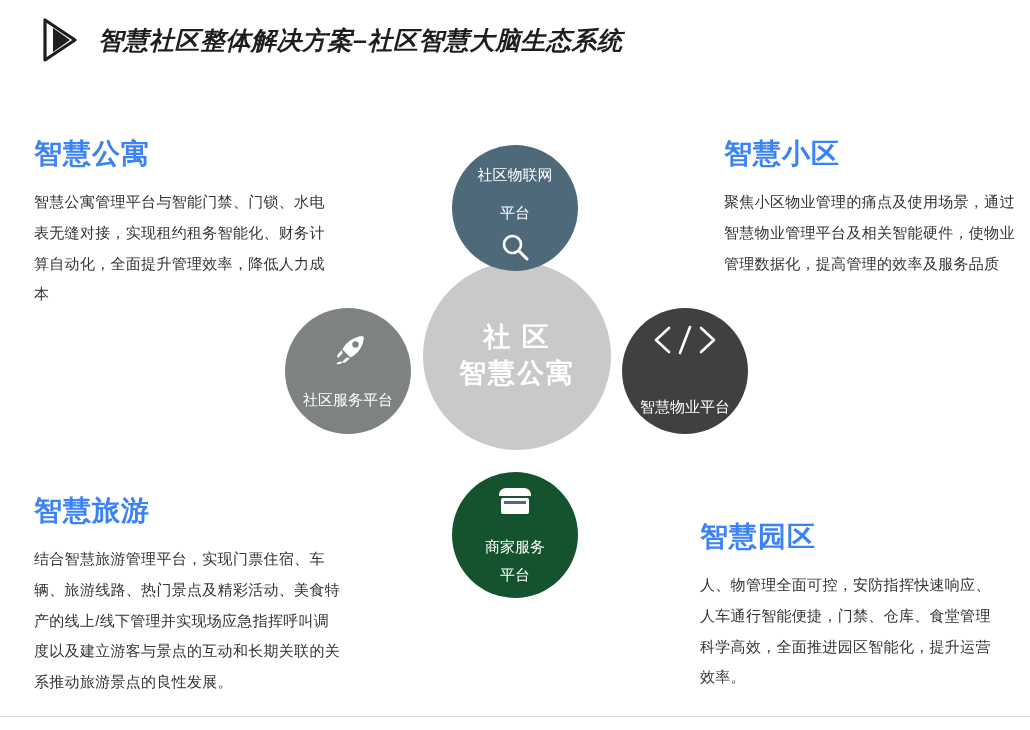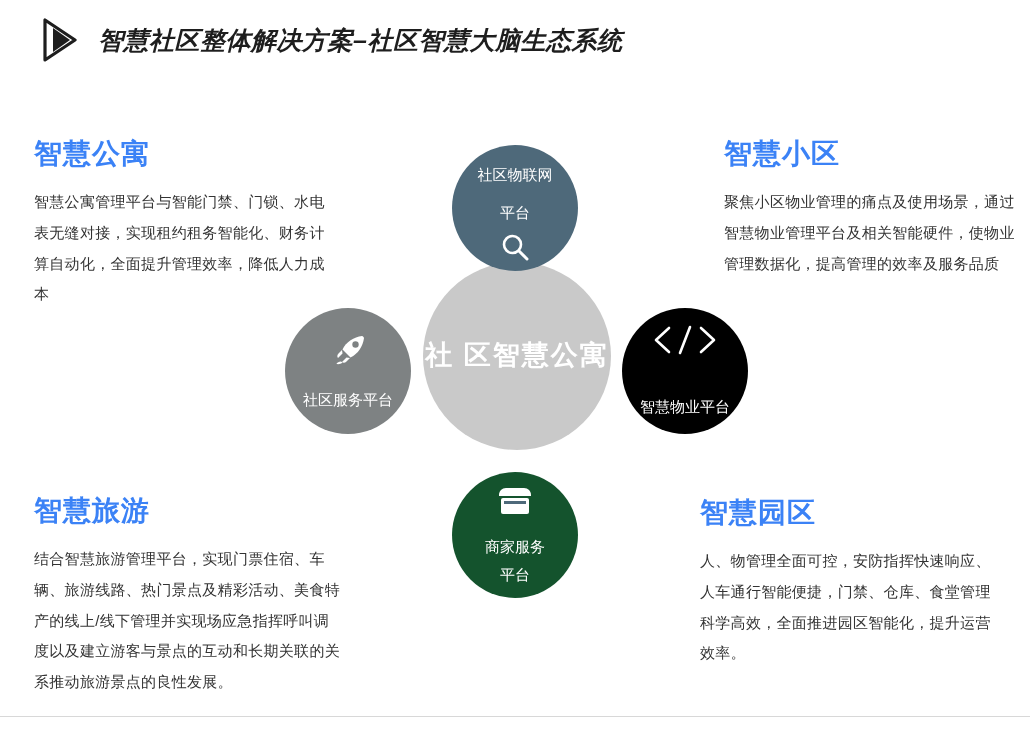--- a/index.html
+++ b/index.html
@@ -51,20 +51,21 @@
   
   .hub {
     position: absolute;
     left: 423px;
     top: 262px;
     width: 188px;
     height: 188px;
     border-radius: 50%;
     background: #c9c9c9;
     display: flex;
+    flex-direction: column;
     align-items: center;
     justify-content: center;
     color: #ffffff;
     font-size: 27px;
     font-weight: bold;
     line-height: 1.33;
     letter-spacing: 2px;
     text-align: center;
   }
 
@@ -112,21 +113,21 @@
     height: 126px;
     background: #7e8283;
   }
   #node-service .node-icon { margin-bottom: 10px; margin-left: 4px; }
 
   #node-property {
     left: 622px;
     top: 308px;
     width: 126px;
     height: 126px;
-    background: #000000;
+    background: #404040;
     gap: 16px;
   }
   #node-property .node-icon { margin-bottom: 14px; }
 
   #node-merchant {
     left: 452px;
     top: 472px;
     width: 126px;
     height: 126px;
     background: #14532d;
@@ -149,21 +150,21 @@
     font-size: 15px;
     line-height: 2.05;
     color: #333333;
     letter-spacing: 0.3px;
     margin: 0;
   }
 
   #block-apartment { left: 34px; top: 135px; width: 305px; }
   #block-community { left: 724px; top: 135px; width: 300px; }
   #block-travel    { left: 34px; top: 492px; width: 310px; }
-  #block-park      { left: 700px; top: 494px; width: 300px; }
+  #block-park      { left: 700px; top: 518px; width: 300px; }
 
   
   .bottom-rule {
     position: absolute;
     left: 0;
     top: 716px;
     width: 1030px;
     height: 1px;
     background: #d8d8d8;
   }

